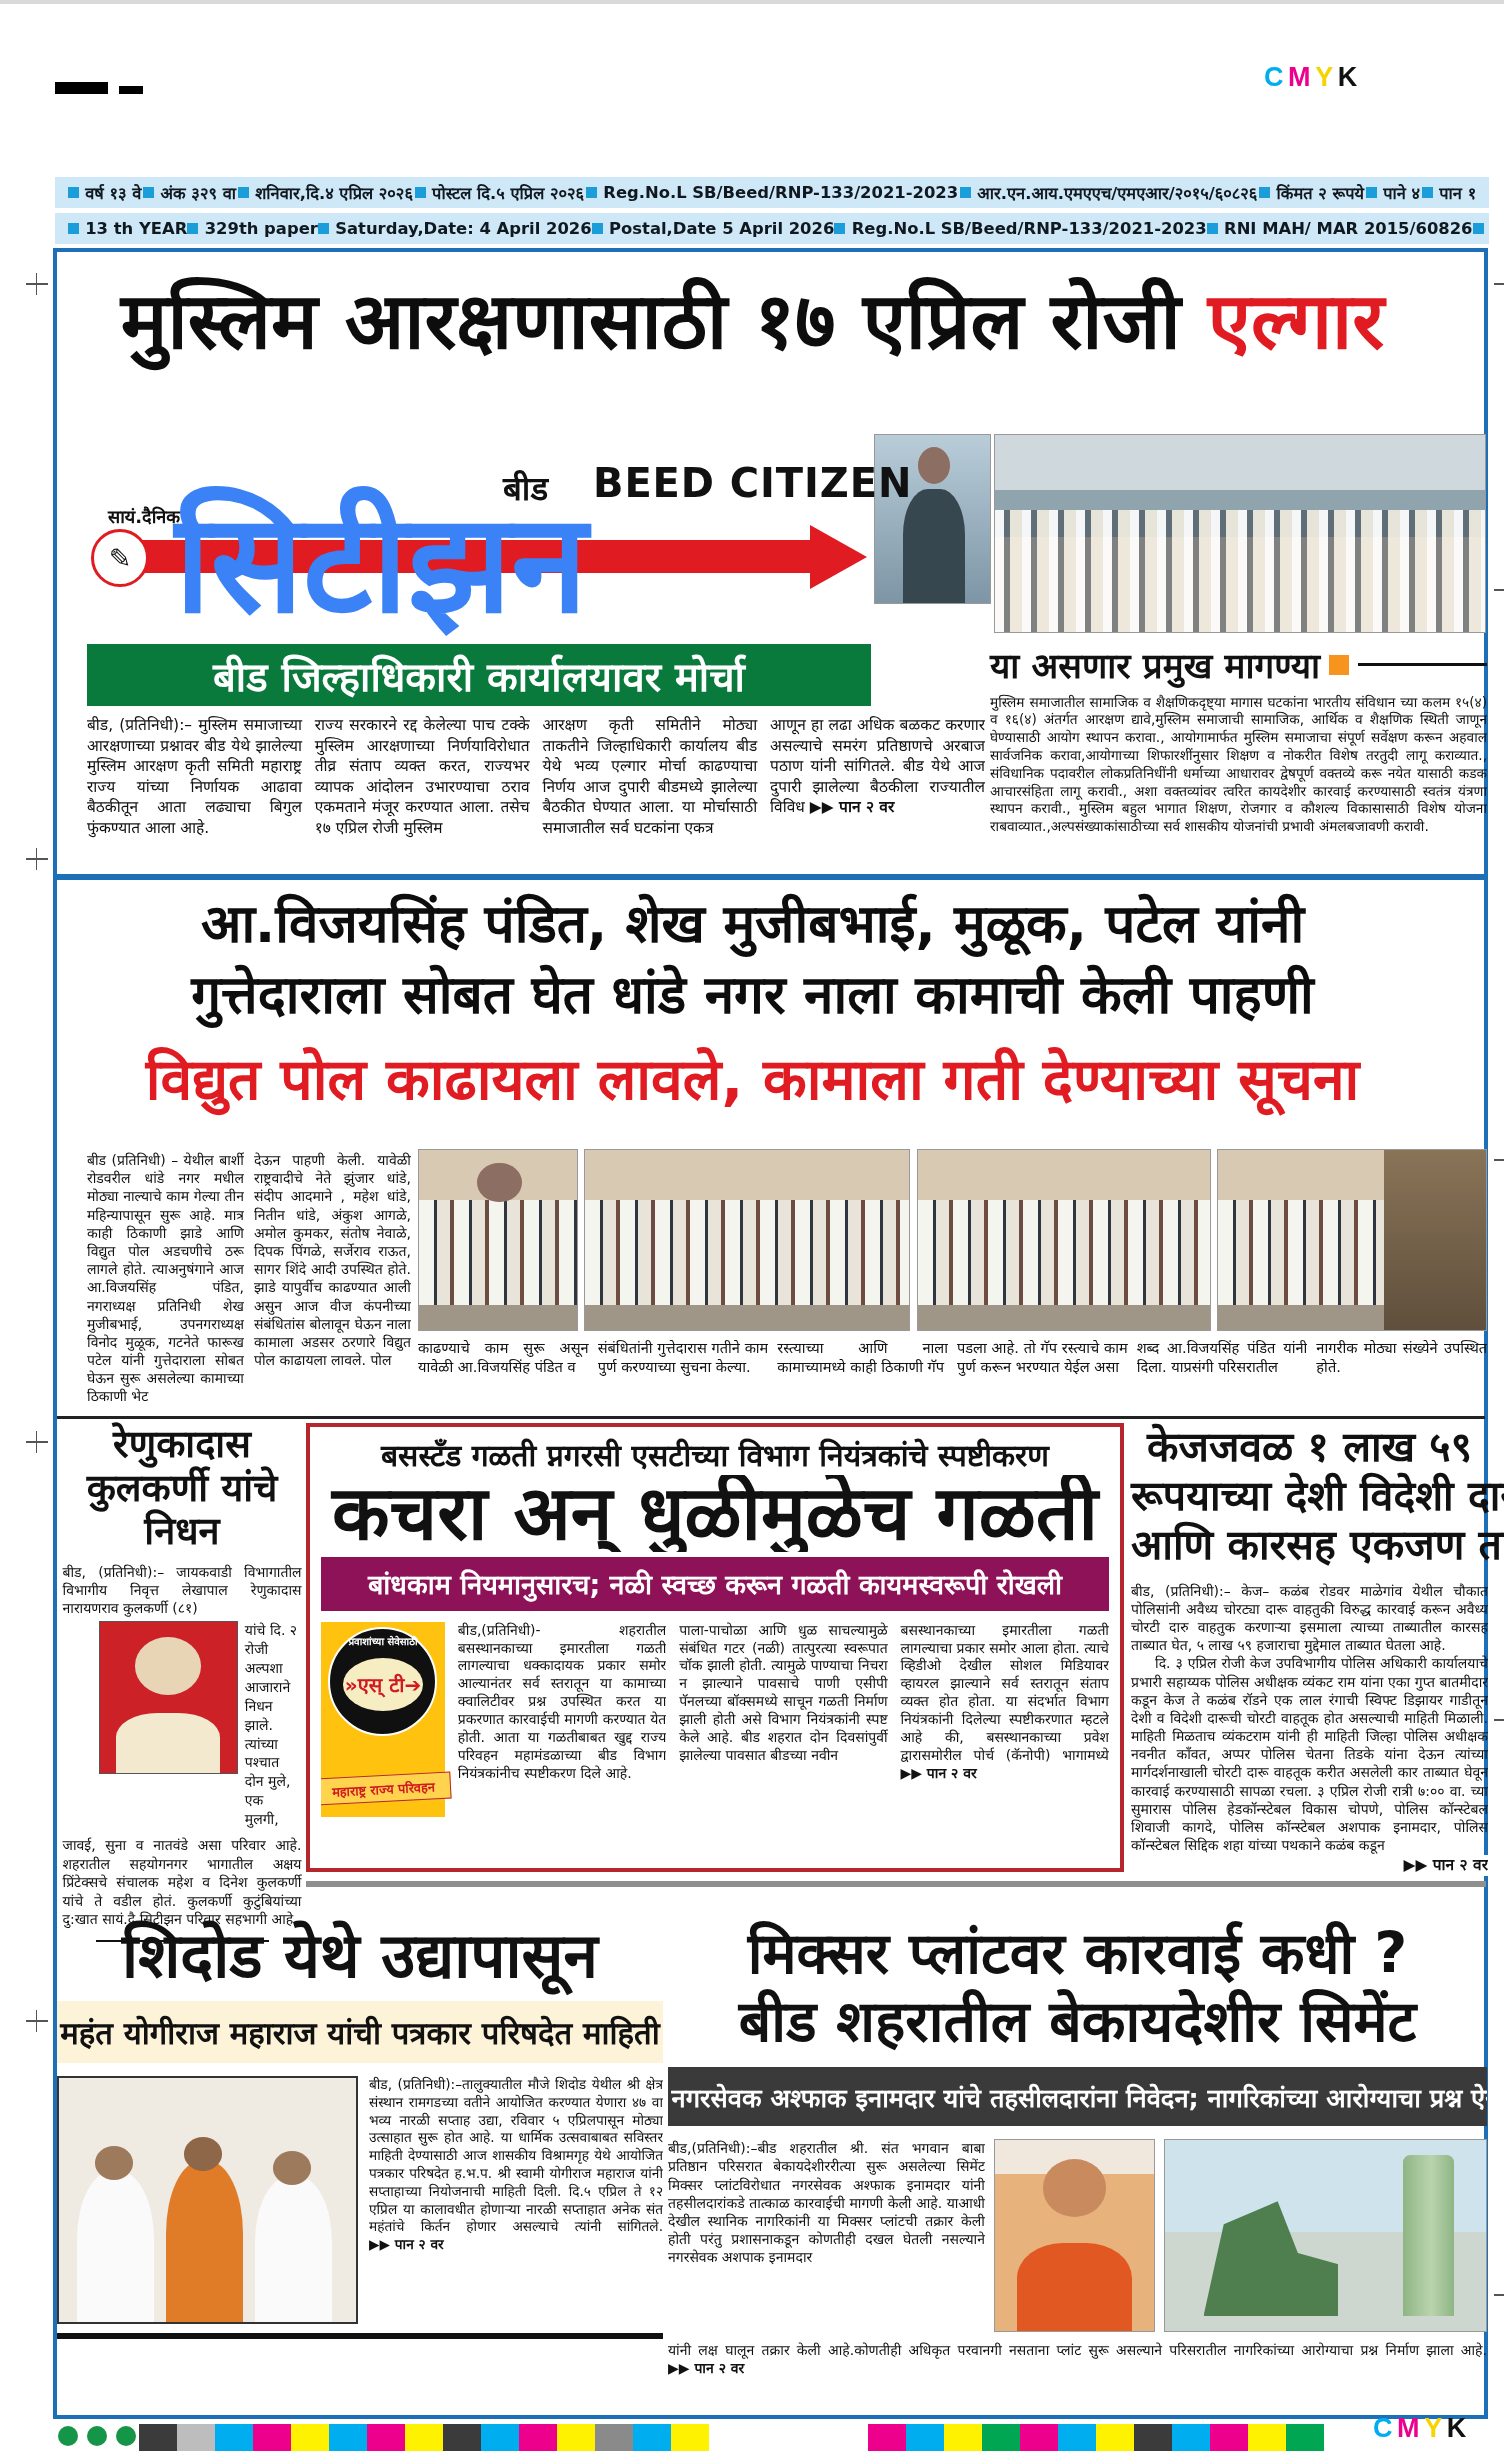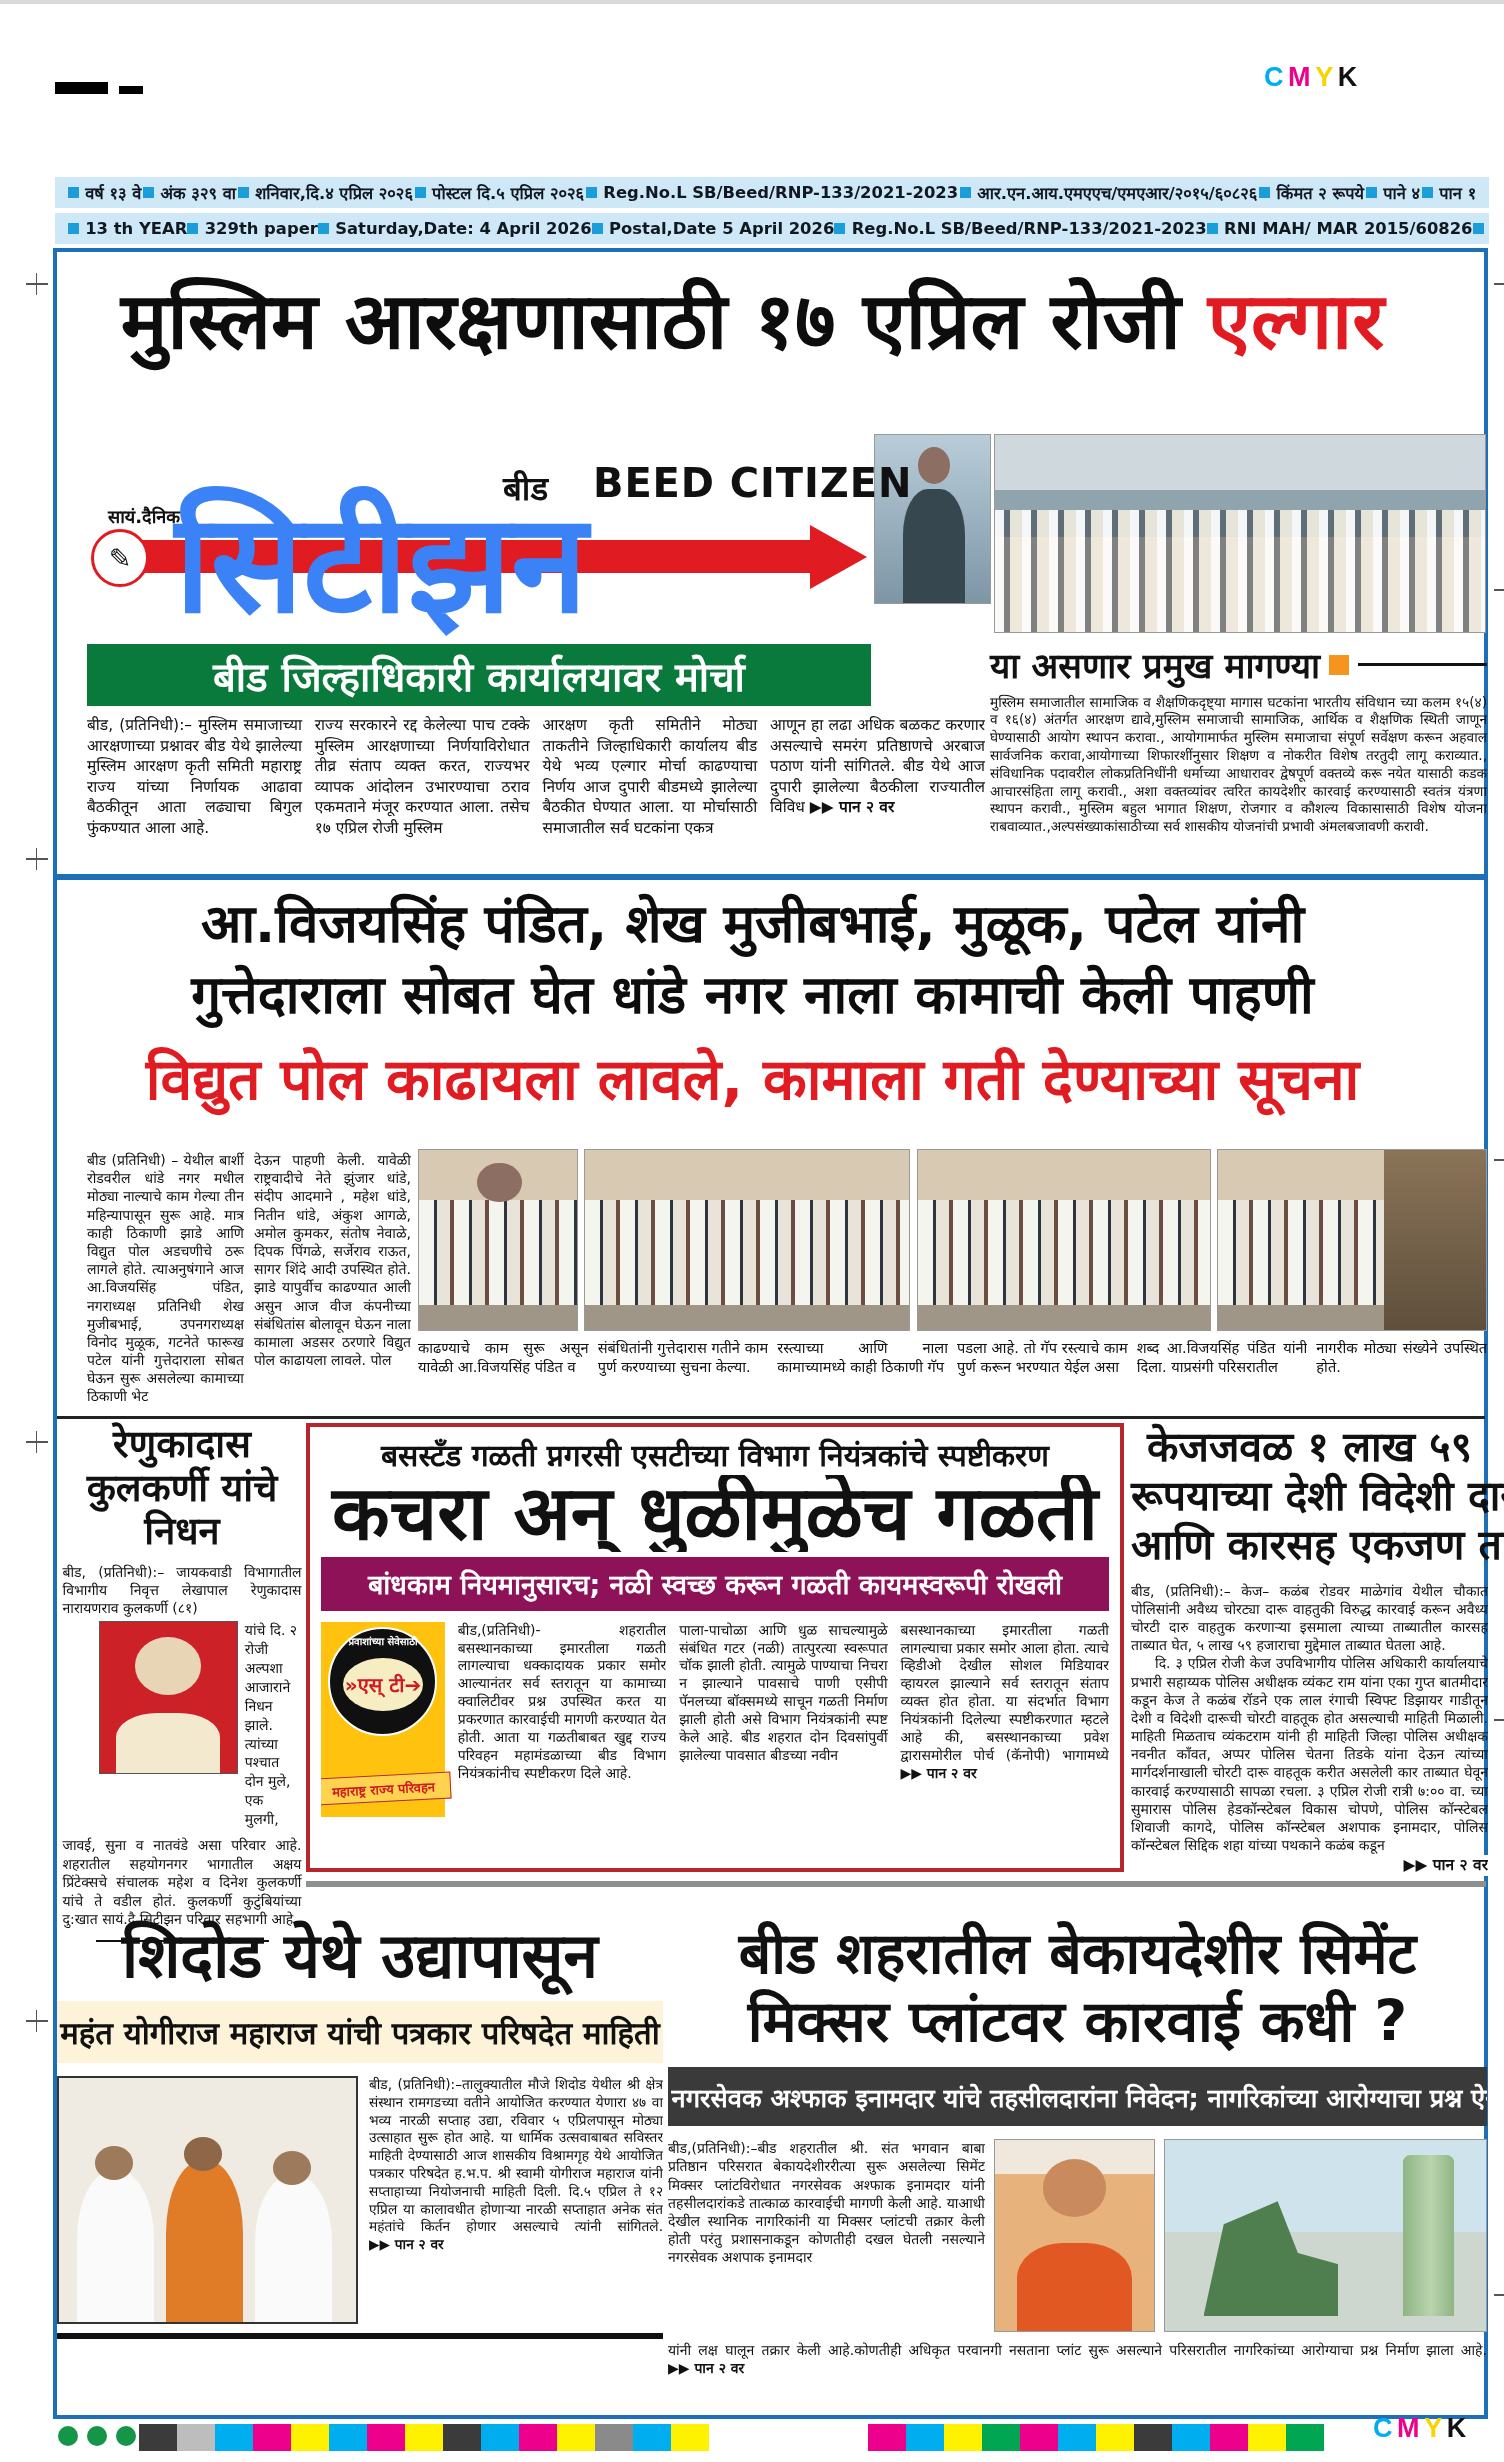--- a/index.html
+++ b/index.html
@@ -342,22 +342,22 @@
         <div class="h1b"></div>
         <div class="h2b"></div>
         <div class="h3b"></div>
       </div>
       <div class="sap-body"><span>बीड, (प्रतिनिधी):–तालुक्यातील मौजे शिदोड येथील श्री क्षेत्र संस्थान रामगडच्या वतीने आयोजित करण्यात येणारा ४७ वा भव्य नारळी सप्ताह उद्या, रविवार ५ एप्रिलपासून मोठ्या उत्साहात सुरू होत आहे. या धार्मिक उत्सवाबाबत सविस्तर माहिती देण्यासाठी आज शासकीय विश्रामगृह येथे आयोजित पत्रकार परिषदेत ह.भ.प. श्री स्वामी योगीराज महाराज यांनी सप्ताहाच्या नियोजनाची माहिती दिली. दि.५ एप्रिल ते १२ एप्रिल या कालावधीत होणाऱ्या नारळी सप्ताहात अनेक संत महंतांचे किर्तन होणार असल्याचे त्यांनी सांगितले. </span><span class="jump">▶▶ पान २ वर</span></div>
     </div>
     <div class="sap-rule"></div>
   </div>
 
   <div class="cem">
+    <div class="cem-h">मिक्सर प्लांटवर कारवाई कधी ?</div>
     <div class="cem-h">बीड शहरातील बेकायदेशीर सिमेंट</div>
-    <div class="cem-h">मिक्सर प्लांटवर कारवाई कधी ?</div>
     <div class="cem-bar">नगरसेवक अश्फाक इनामदार यांचे तहसीलदारांना निवेदन; नागरिकांच्या आरोग्याचा प्रश्न ऐरणीवर</div>
     <div class="cem-row">
       <div class="cem-col1">बीड,(प्रतिनिधी):–बीड शहरातील श्री. संत भगवान बाबा प्रतिष्ठान परिसरात बेकायदेशीररीत्या सुरू असलेल्या सिमेंट मिक्सर प्लांटविरोधात नगरसेवक अश्फाक इनामदार यांनी तहसीलदारांकडे तात्काळ कारवाईची मागणी केली आहे. याआधी देखील स्थानिक नागरिकांनी या मिक्सर प्लांटची तक्रार केली होती परंतु प्रशासनाकडून कोणतीही दखल घेतली नसल्याने नगरसेवक अशपाक इनामदार</div>
       <div class="cem-portrait">
         <div class="head"></div>
         <div class="fig"></div>
       </div>
       <div class="cem-plant">
         <div class="silo"></div>
         <div class="rig"></div>

